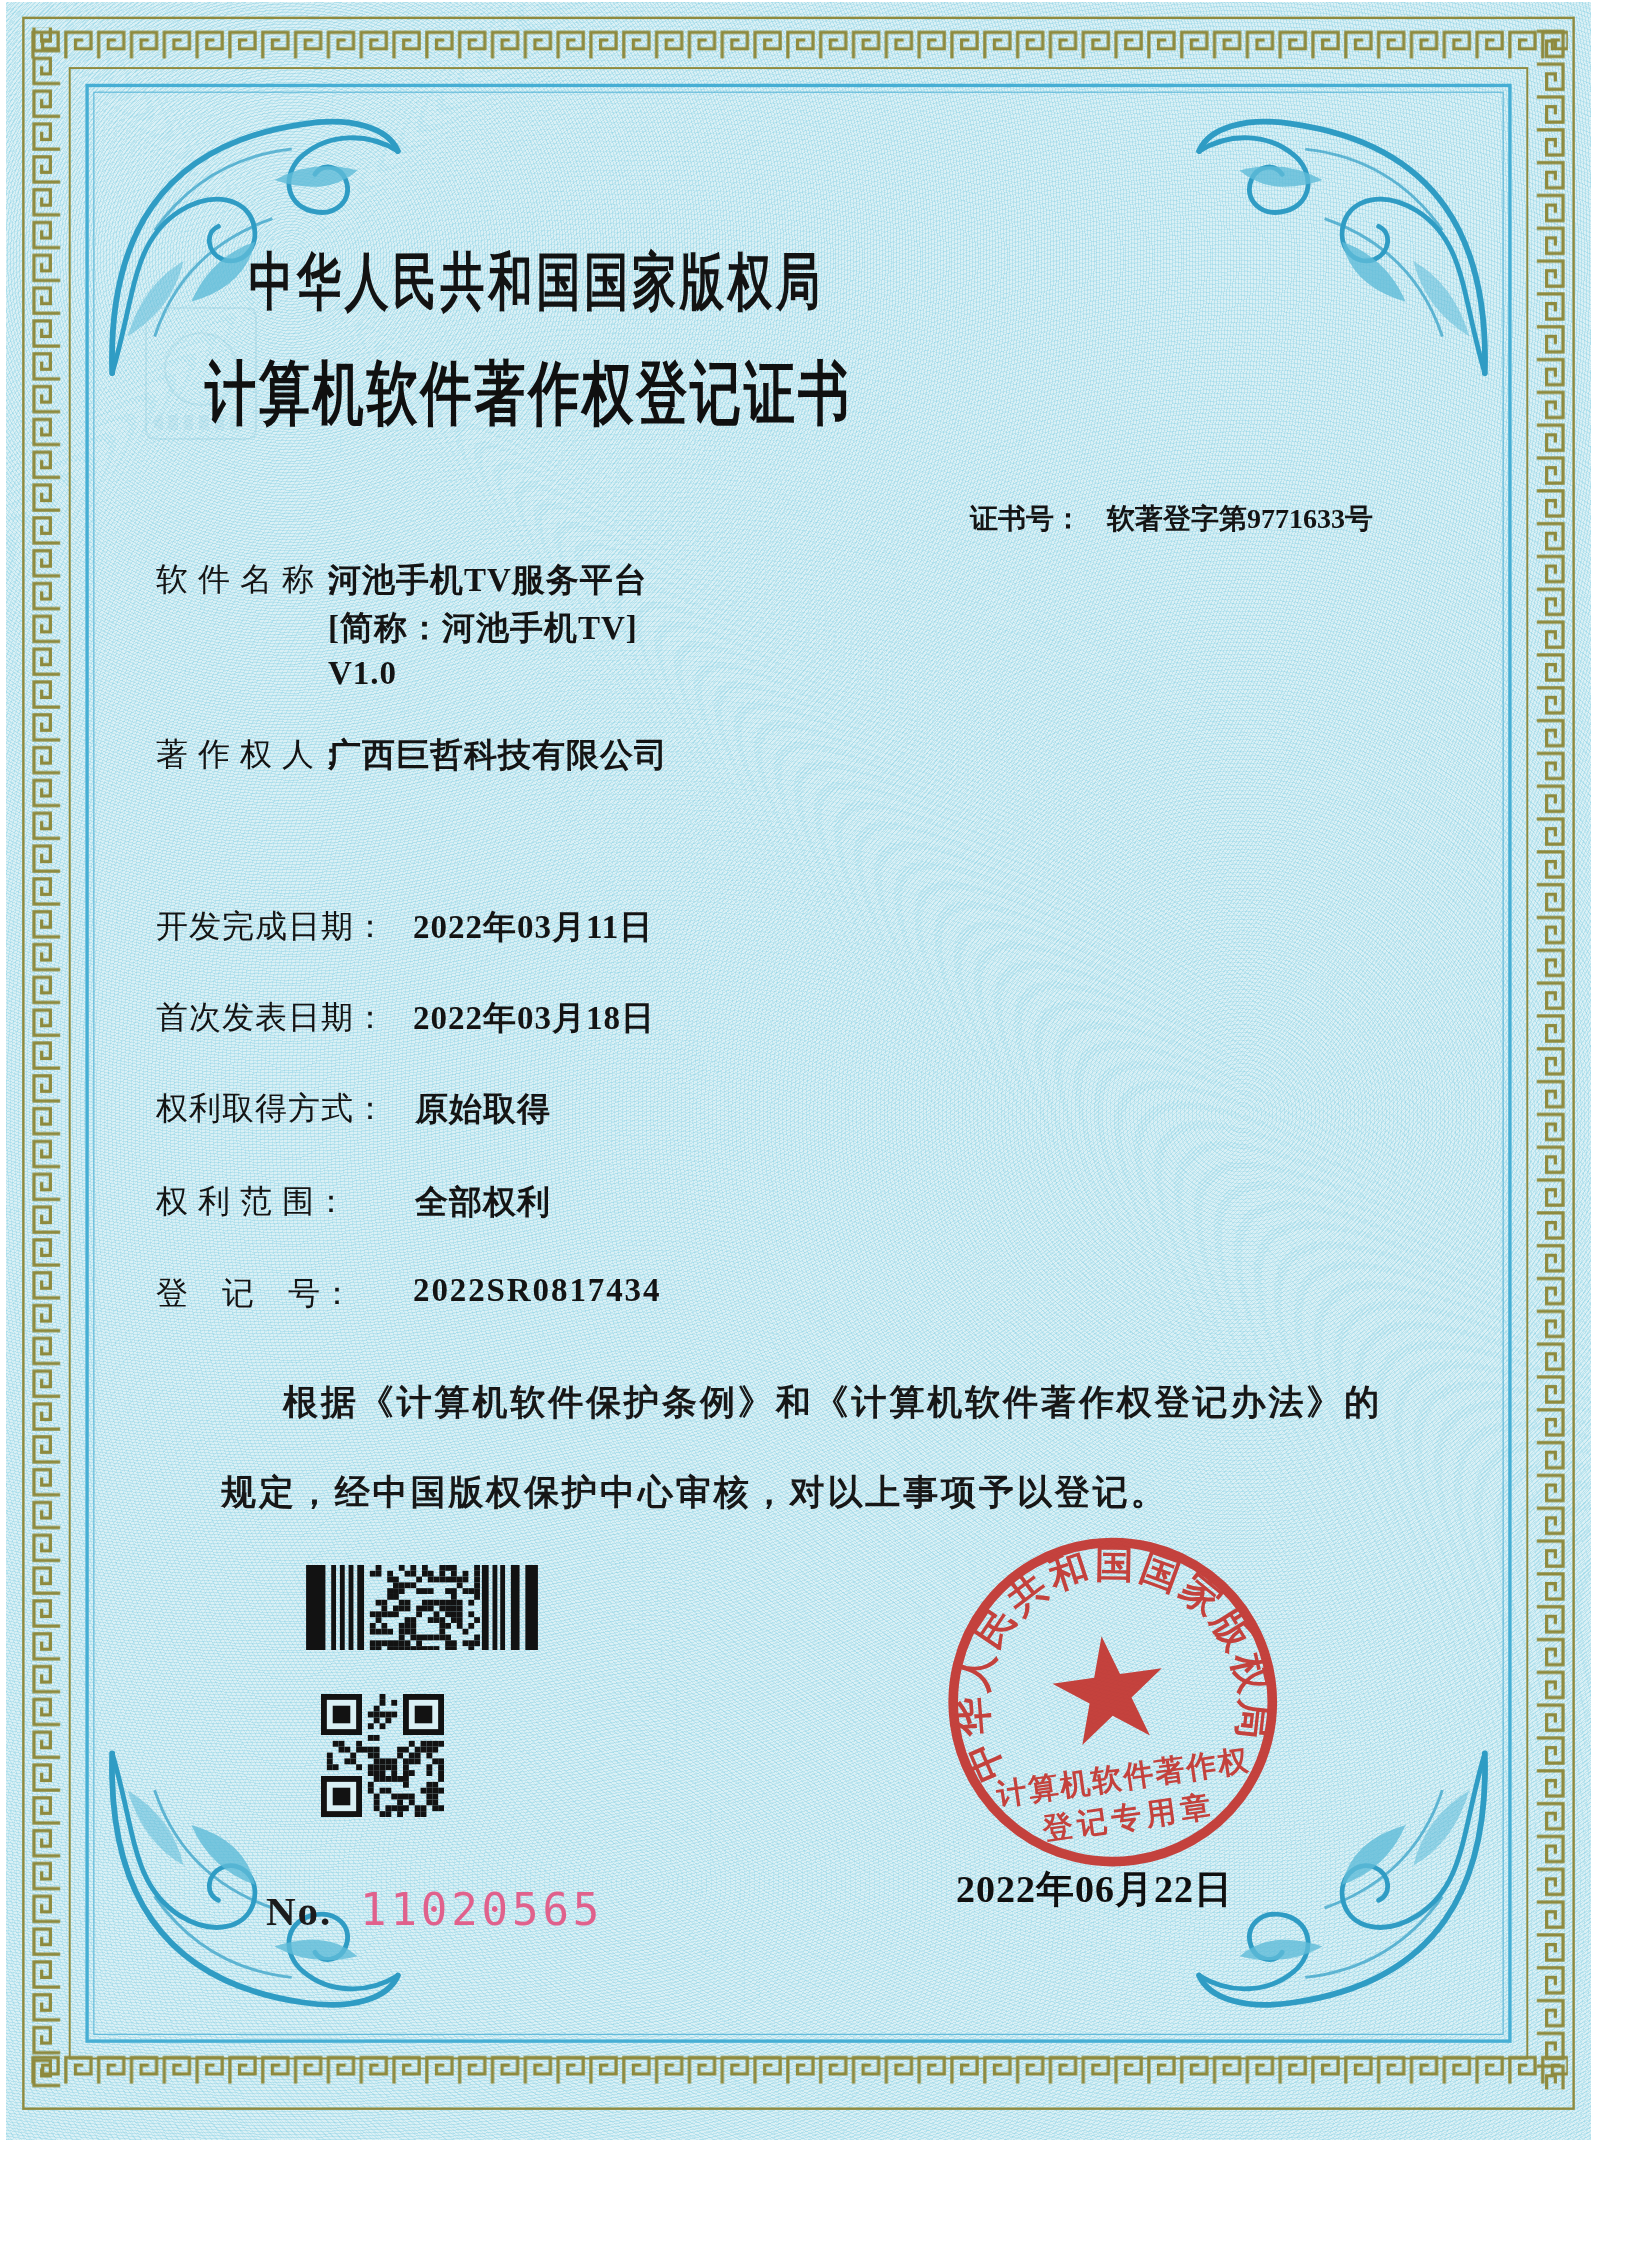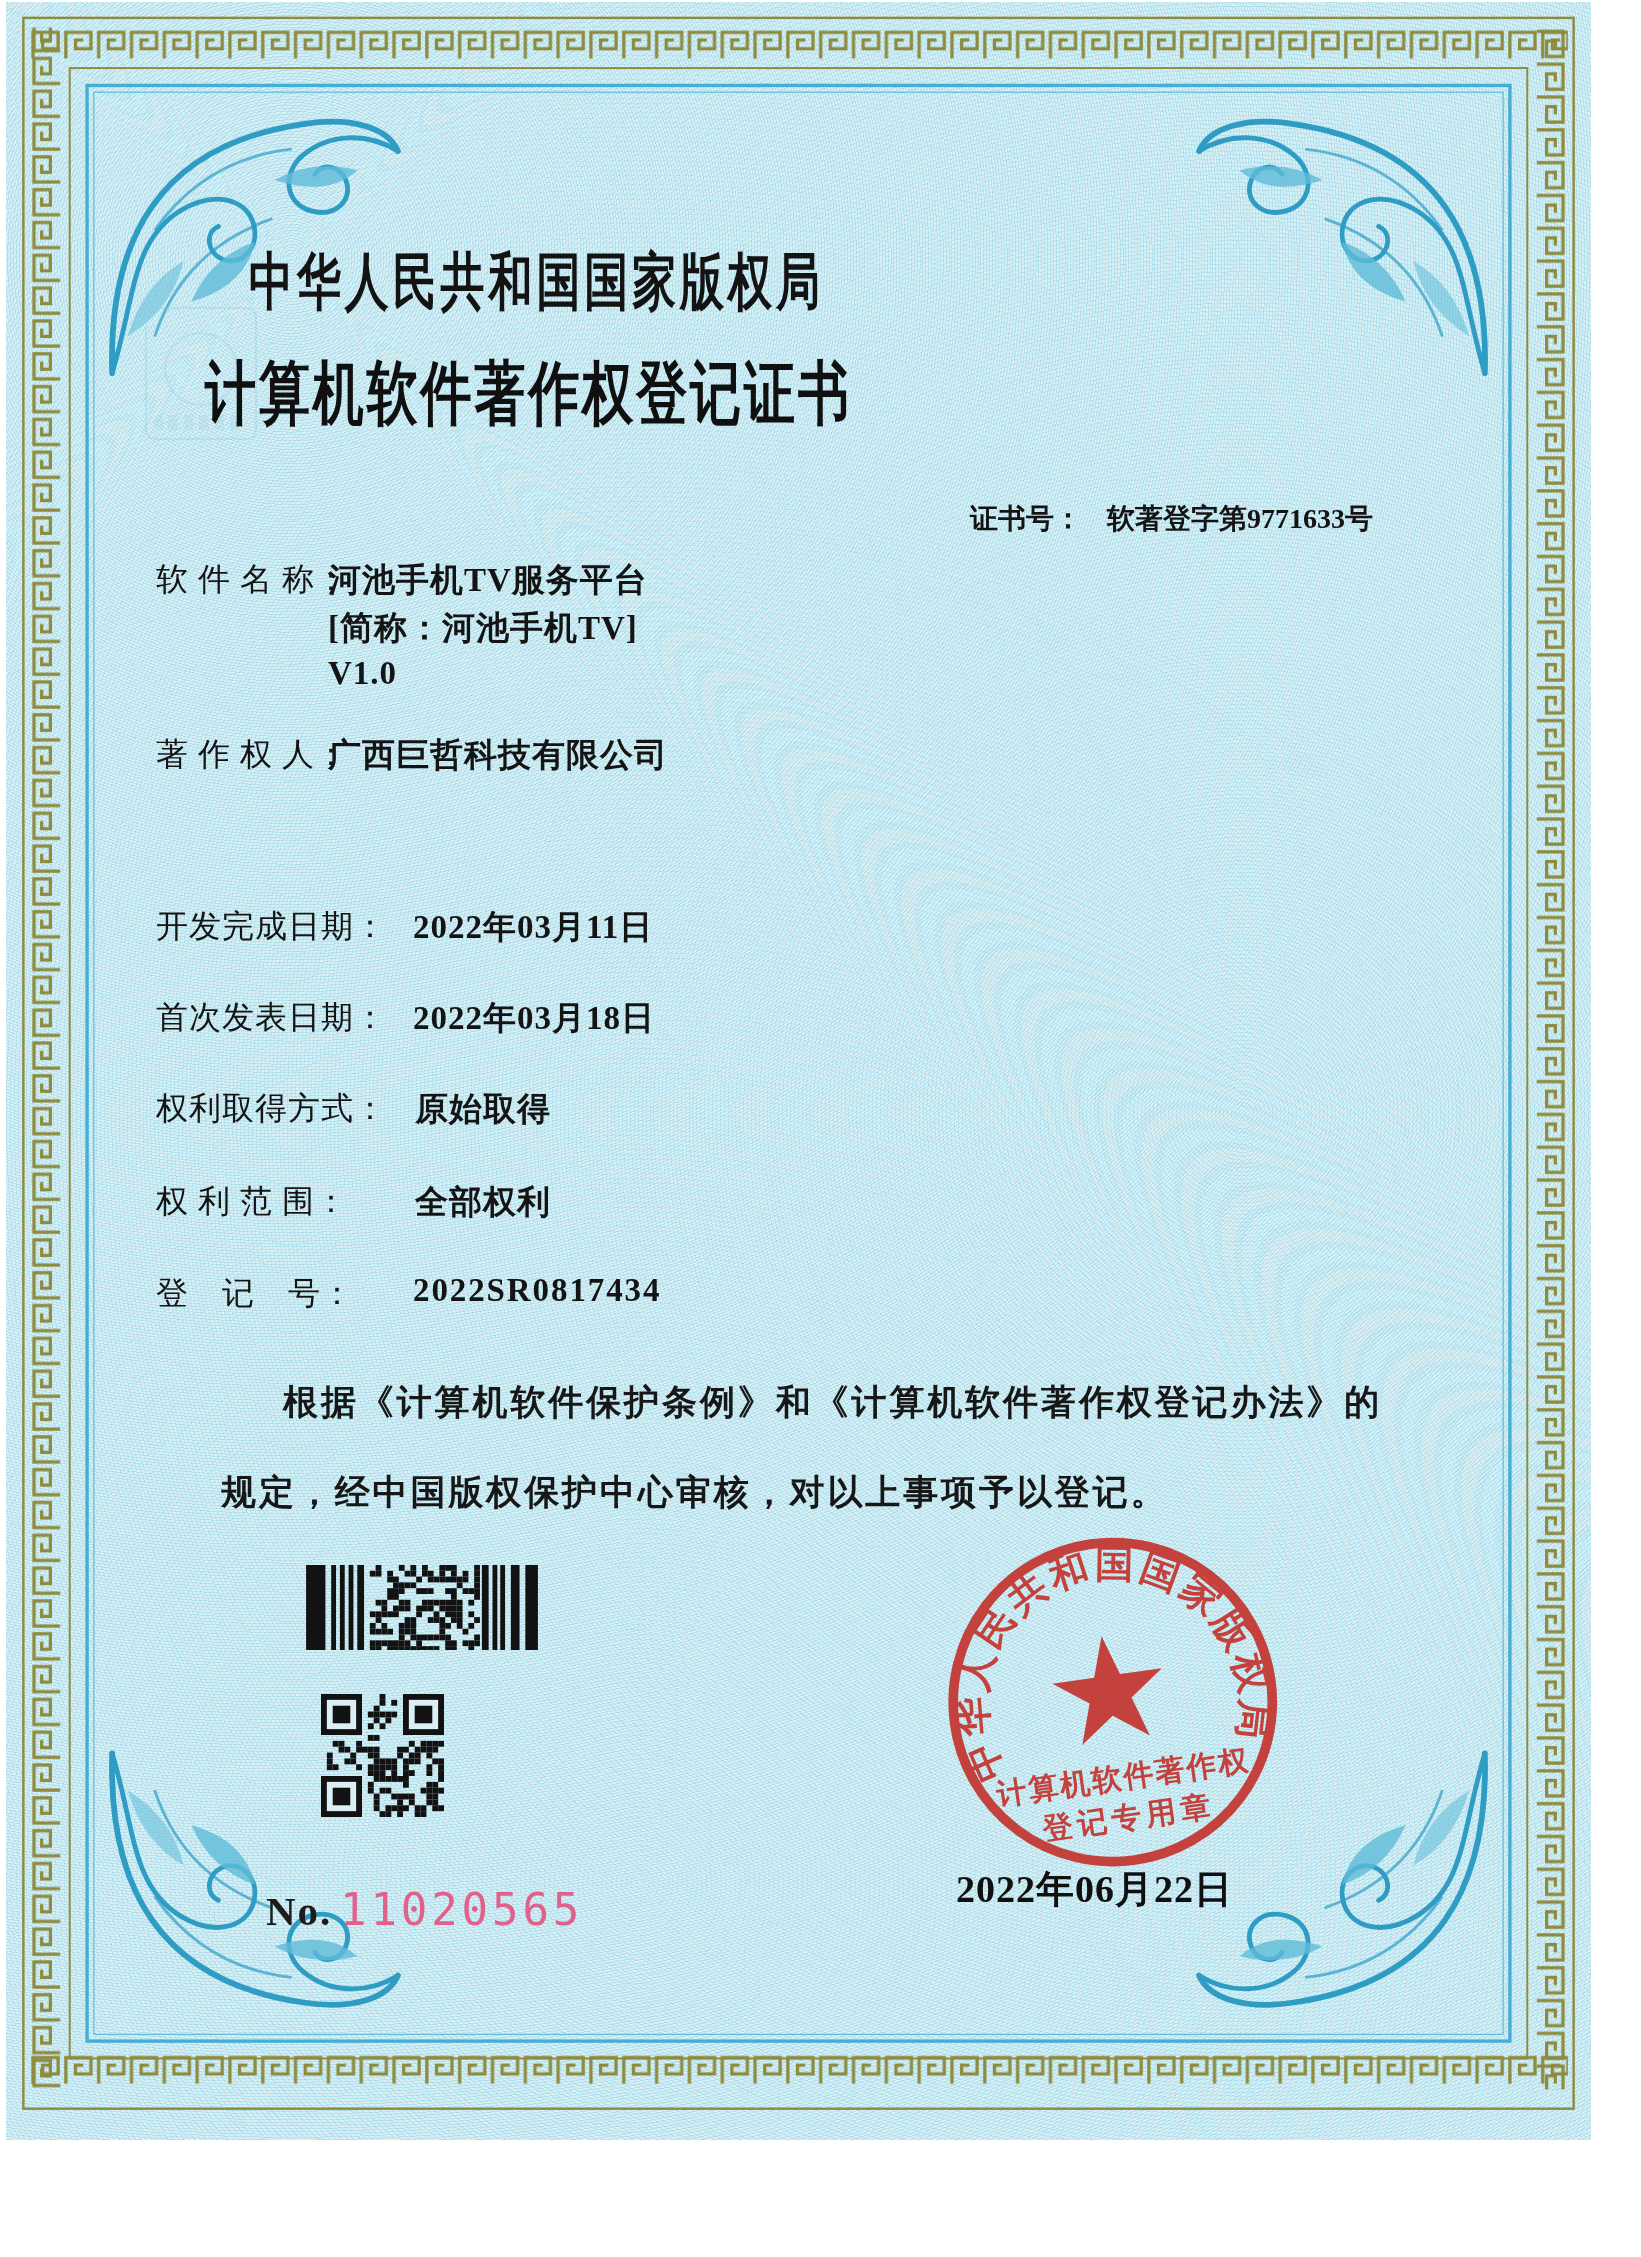--- a/index.html
+++ b/index.html
@@ -27,21 +27,21 @@
   }
   .cert-no{left:970px;top:480px;font-size:28px;font-weight:700;margin-top:20px;}
   .cert-no .val{margin-left:25px;}
   .f-label{font-size:32px;font-weight:400;letter-spacing:1px;left:156px;}
   .f-value{font-size:33px;font-weight:700;letter-spacing:1px;}
   .statement{font-size:35px;font-weight:600;letter-spacing:2.9px;color:#171717;padding-left:32px;}
   .serial{left:266px;top:1856px;display:flex;align-items:baseline;}
   .serial .prefix{font-size:41px;font-weight:600;color:#1c1c1c;letter-spacing:1.9px;margin-top:31px;}
   .serial .number{
     font-family:"DejaVu Sans Mono","Liberation Mono",monospace;
-    font-size:44px;color:#e0618c;letter-spacing:3.9px;margin-left:8px;font-weight:500;
+    font-size:44px;color:#e0618c;letter-spacing:3.9px;margin-left:28px;font-weight:500;
   }
   .issue-date{left:956px;top:1864px;font-size:38px;font-weight:700;letter-spacing:1px;color:#101010;}
   .emboss{
     left:145px;top:307px;width:108px;height:129px;
     border:2.9px solid rgba(150,205,222,.55);border-radius:9.7px;opacity:.65;
   }
   .emboss .inner-circle{
     position:absolute;left:17.4px;top:23px;width:70px;height:70px;border-radius:50%;
     border:2.9px solid rgba(150,205,222,.5);
   }

